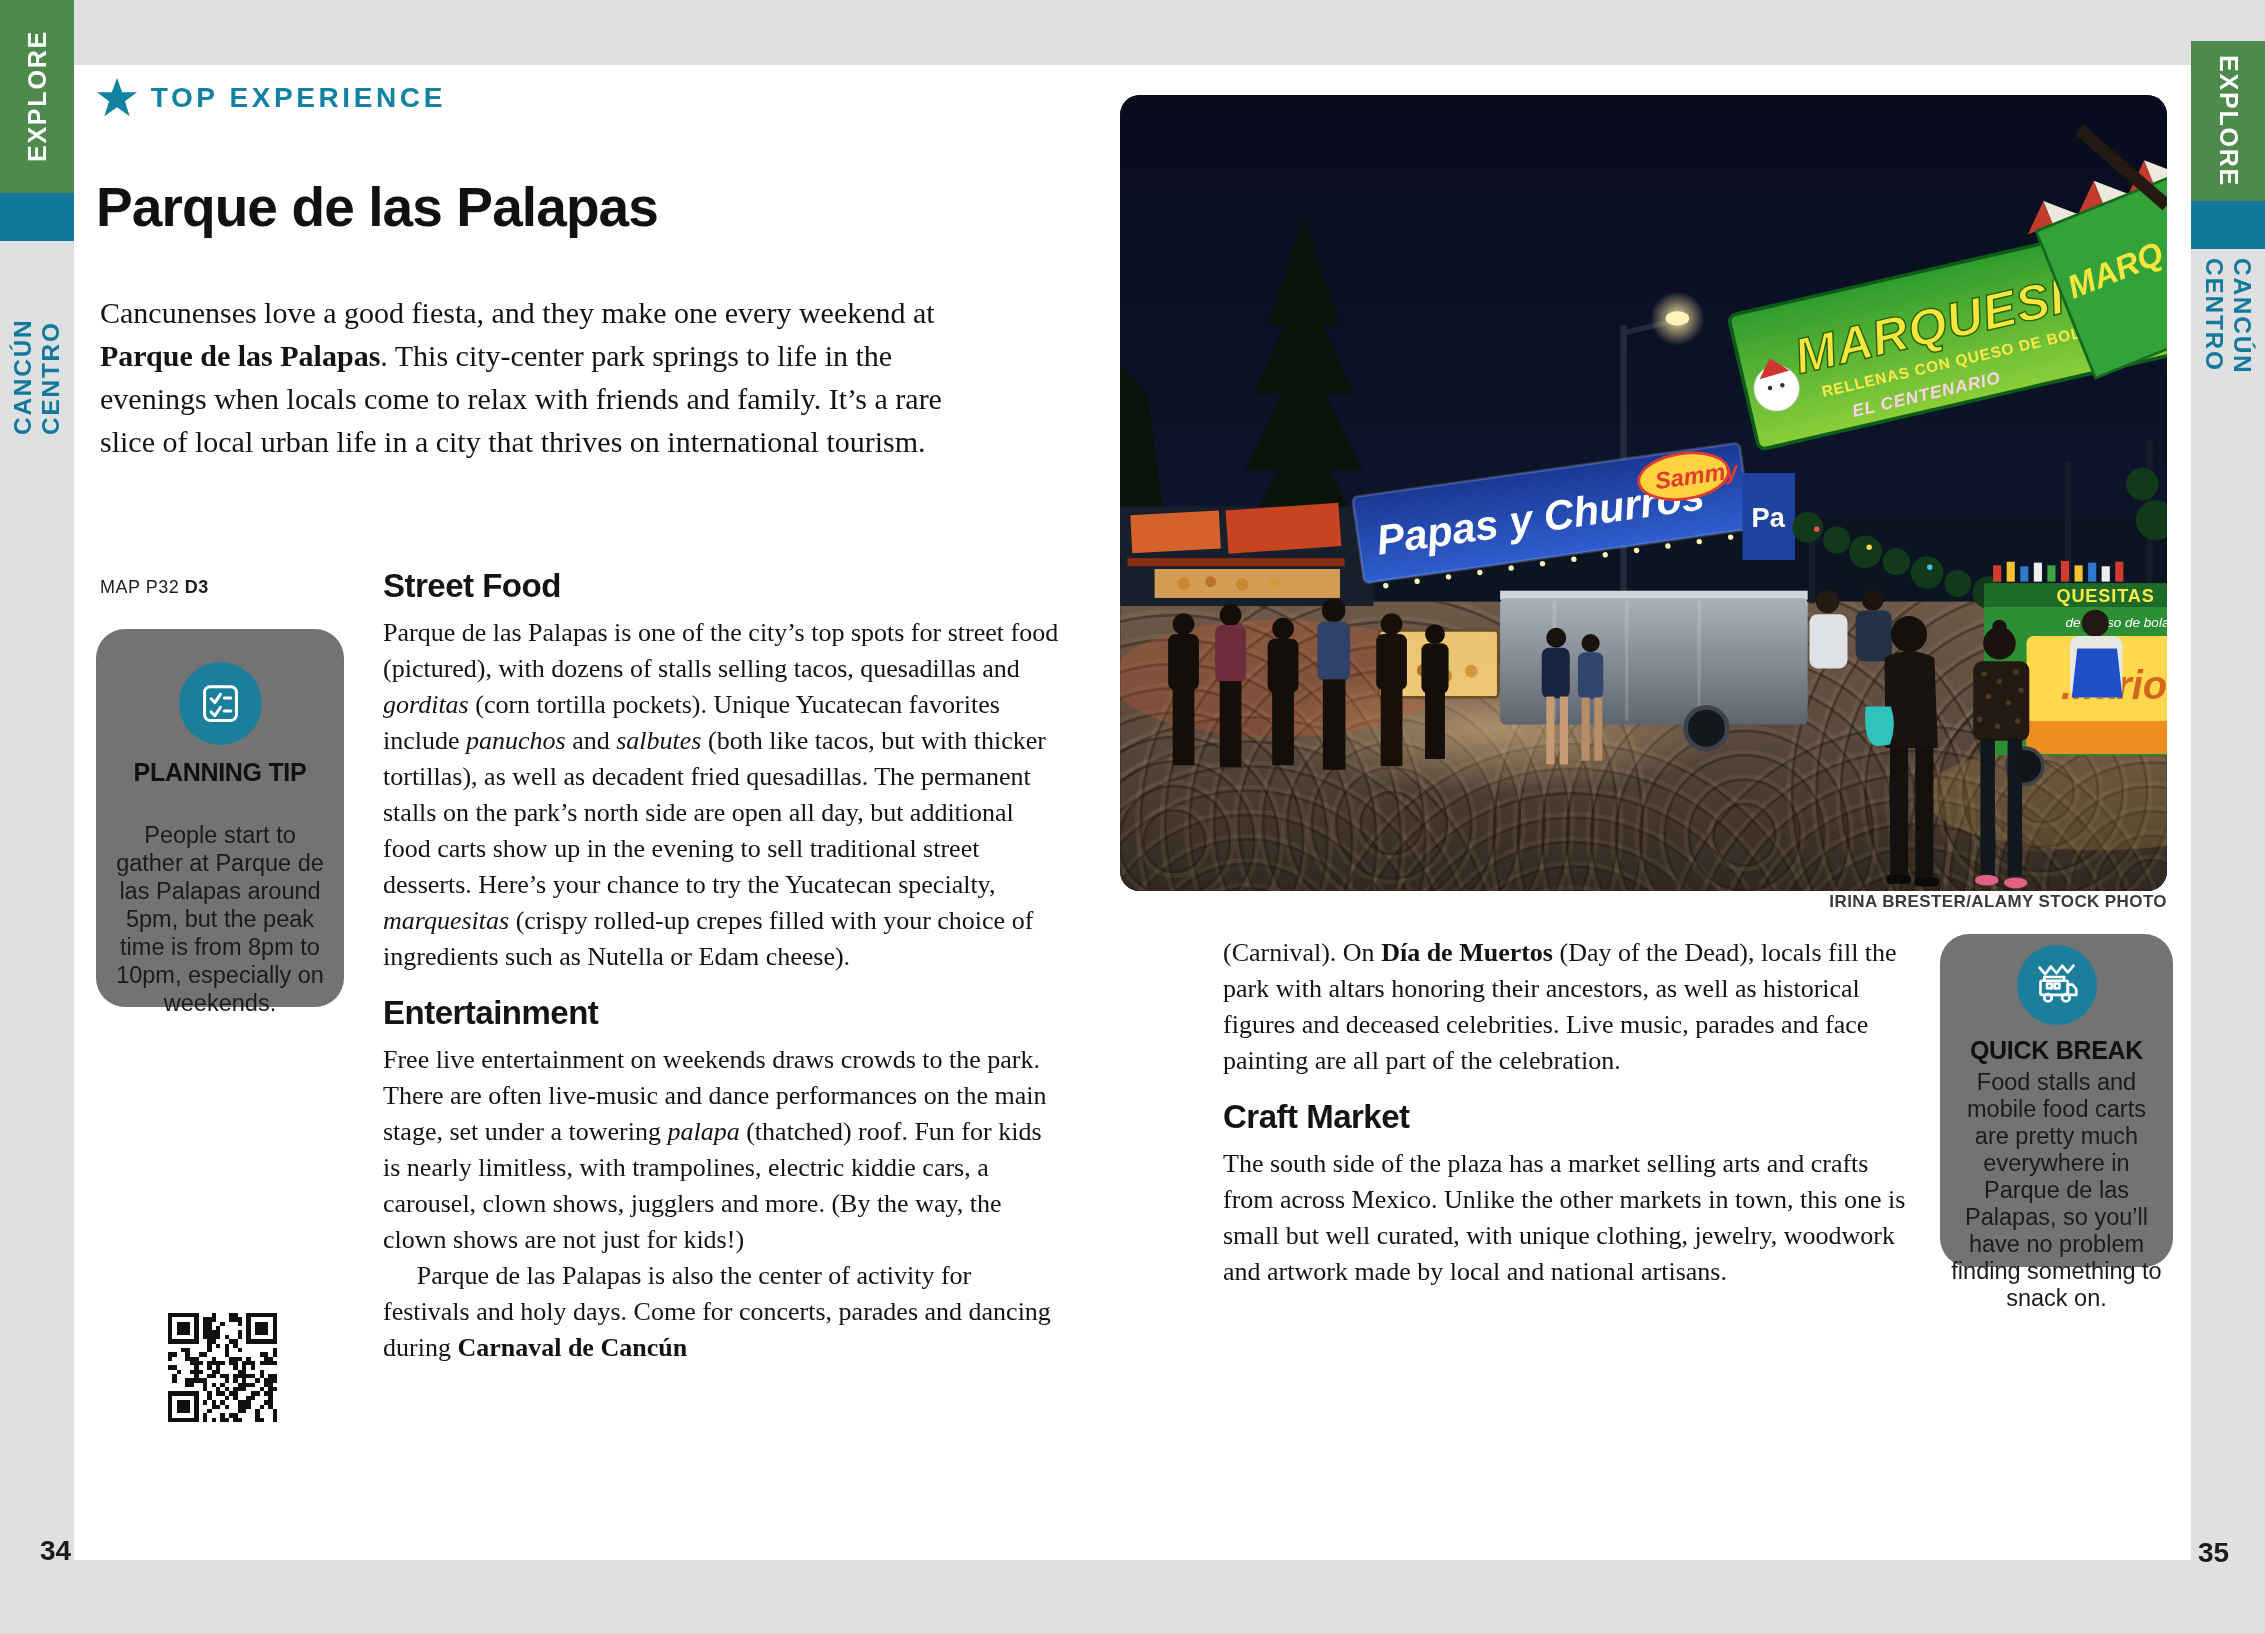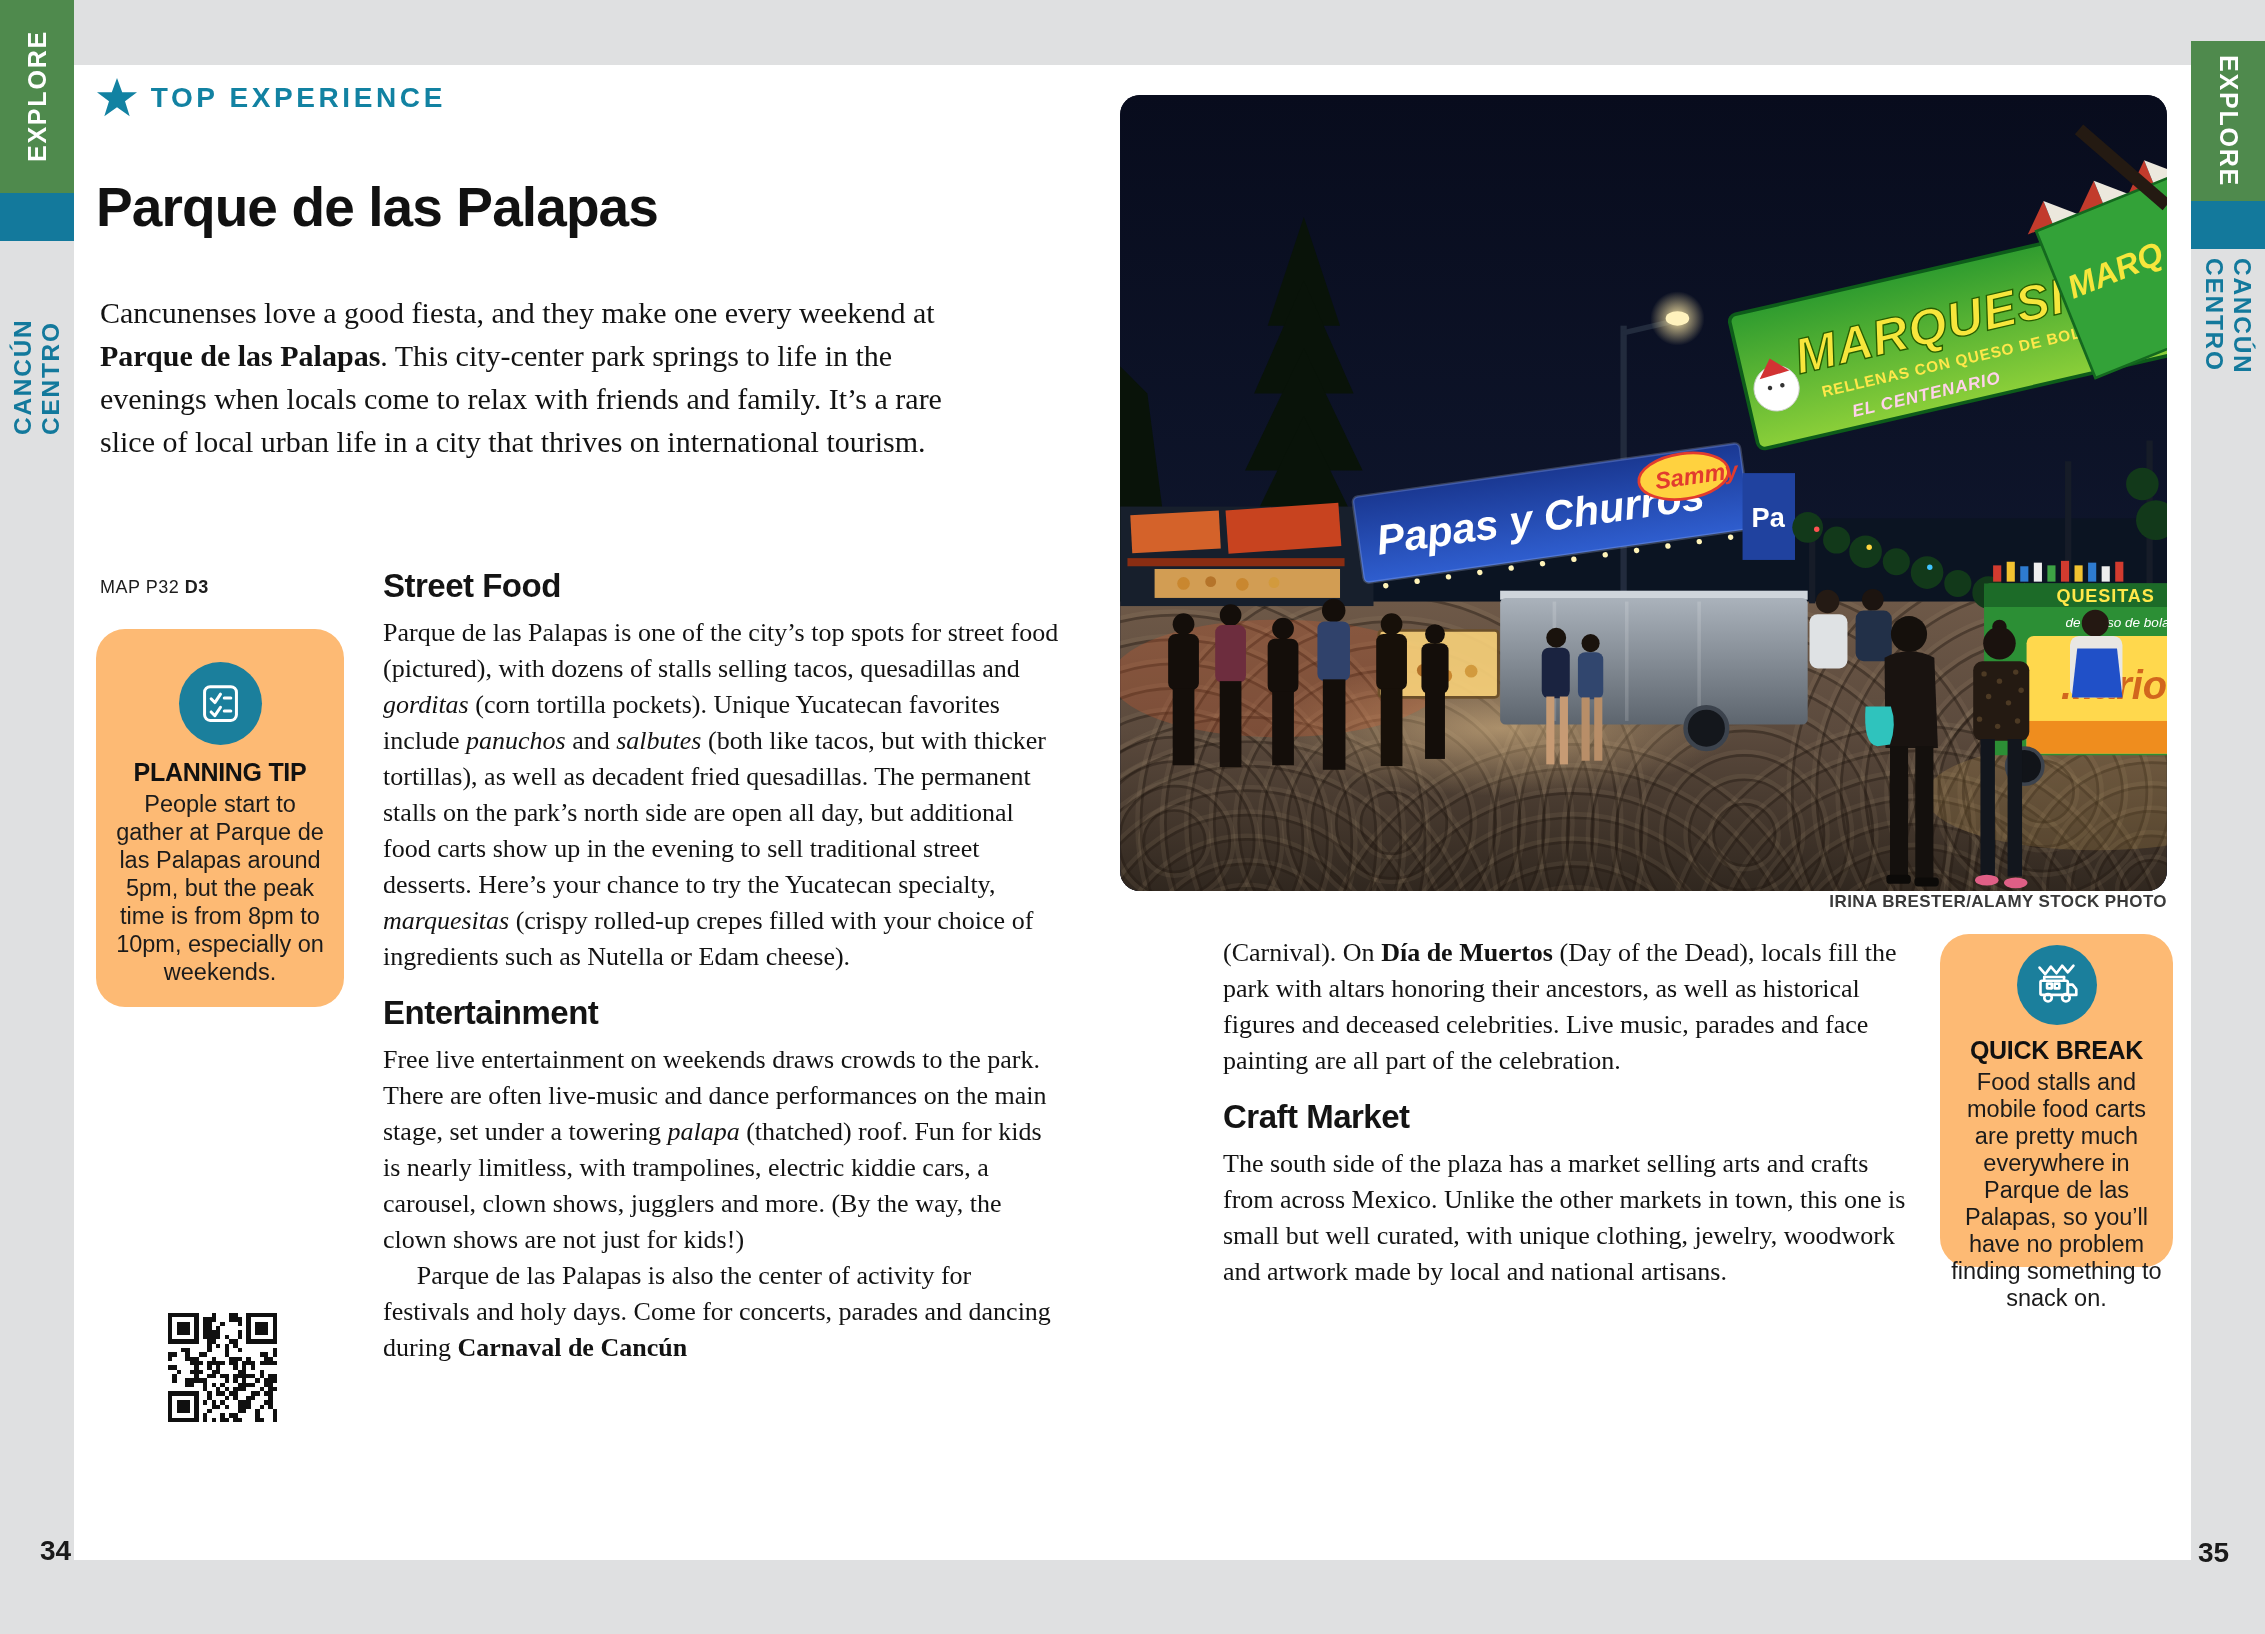--- a/index.html
+++ b/index.html
@@ -35,21 +35,21 @@
          color:#141414;margin:0 0 11px 0;}
   .rich-b{font-weight:700;}
   .rich-i{font-style:italic;}
 
   .leftcol{left:383px;top:568px;width:678px;}
   .leftcol .block2{margin-top:20px;}
   .rightcol{left:1223px;top:935px;width:698px;}
   .rightcol .block2{margin-top:20px;}
 
   
-  .tipcard{position:absolute;background:#fdba74;border-radius:29px;text-align:center;}
+  .tipcard{position:absolute;background:#737373;border-radius:29px;text-align:center;}
   .tip-planning{left:96px;top:629px;width:248px;height:378px;}
   .tip-quick{left:1940px;top:934px;width:233px;height:333px;}
   .tip-circle{background:#1b7f9c;border-radius:50%;margin:0 auto;display:flex;align-items:center;justify-content:center;}
   .tip-h{font-weight:700;font-size:25px;letter-spacing:-0.3px;color:#111;}
   .tip-b{font-size:23.5px;line-height:28px;color:#1b1b1b;}
 
   
   .qrwrap{position:absolute;left:168px;top:1313px;width:109px;height:109px;}
   .qrcap{position:absolute;left:87px;top:1433px;width:271px;text-align:center;
          color:#1480a1;font-weight:700;font-size:24.4px;line-height:30px;}
@@ -100,21 +100,21 @@
     <div class="tip-circle" style="width:83px;height:83px;margin-top:33px;">
       <svg width="45" height="45" viewBox="0 0 48 48" fill="none" stroke="#ffffff" stroke-width="3.2" stroke-linecap="round" stroke-linejoin="round">
         <rect x="7" y="6" width="34" height="36" rx="6"></rect>
         <polyline points="14,19 18,23 24,14"></polyline>
         <polyline points="14,33 18,37 24,28"></polyline>
         <line x1="28" y1="18" x2="35" y2="18"></line>
         <line x1="28" y1="32" x2="35" y2="32"></line>
       </svg>
     </div>
     <div class="tip-h" style="margin-top:12.7px;">PLANNING TIP</div>
-    <div class="tip-b" style="padding:3.6px 14.5px 0 14.5px;">People start to gather at Parque de las Palapas around 5pm, but the peak time is from 8pm to 10pm, especially on weekends.</div>
+    <div class="tip-b" style="padding:3.6px 14.5px 0 14.5px;margin-top:31px;">People start to gather at Parque de las Palapas around 5pm, but the peak time is from 8pm to 10pm, especially on weekends.</div>
   </div>
 
   <div class="col serif leftcol">
     <h3 class="sec-h">Street Food</h3>
     <p><span>Parque de las Palapas is one of the city’s top spots for street food (pictured), with dozens of stalls selling tacos, quesadillas and </span><span class="rich-i">gorditas</span><span> (corn tortilla pockets). Unique Yucatecan favorites include </span><span class="rich-i">panuchos</span><span> and </span><span class="rich-i">salbutes</span><span> (both like tacos, but with thicker tortillas), as well as decadent fried quesadillas. The permanent stalls on the park’s north side are open all day, but additional food carts show up in the evening to sell traditional street desserts. Here’s your chance to try the Yucatecan specialty, </span><span class="rich-i">marquesitas</span><span> (crispy rolled-up crepes filled with your choice of ingredients such as Nutella or Edam cheese).</span></p>
     <div class="block2">
       <h3 class="sec-h">Entertainment</h3>
       <p><span>Free live entertainment on weekends draws crowds to the park. There are often live-music and dance performances on the main stage, set under a towering </span><span class="rich-i">palapa</span><span> (thatched) roof. Fun for kids is nearly limitless, with trampolines, electric kiddie cars, a carousel, clown shows, jugglers and more. (By the way, the clown shows are not just for kids!)</span></p>
       <p class="indent"><span>Parque de las Palapas is also the center of activity for festivals and holy days. Come for concerts, parades and dancing during </span><span class="rich-b">Carnaval de Cancún</span></p>
     </div>

